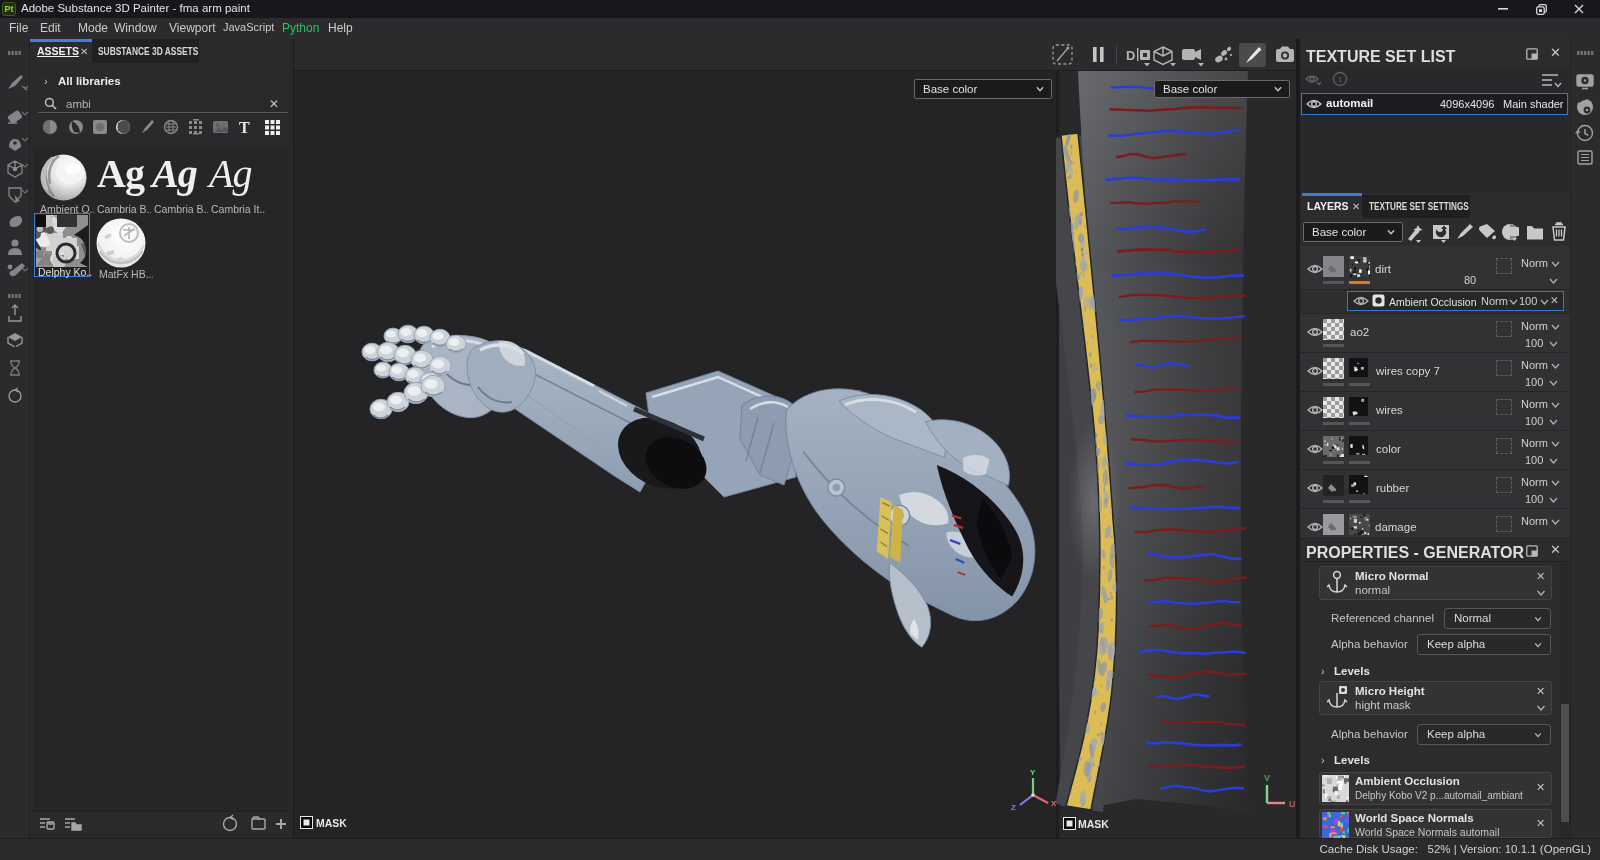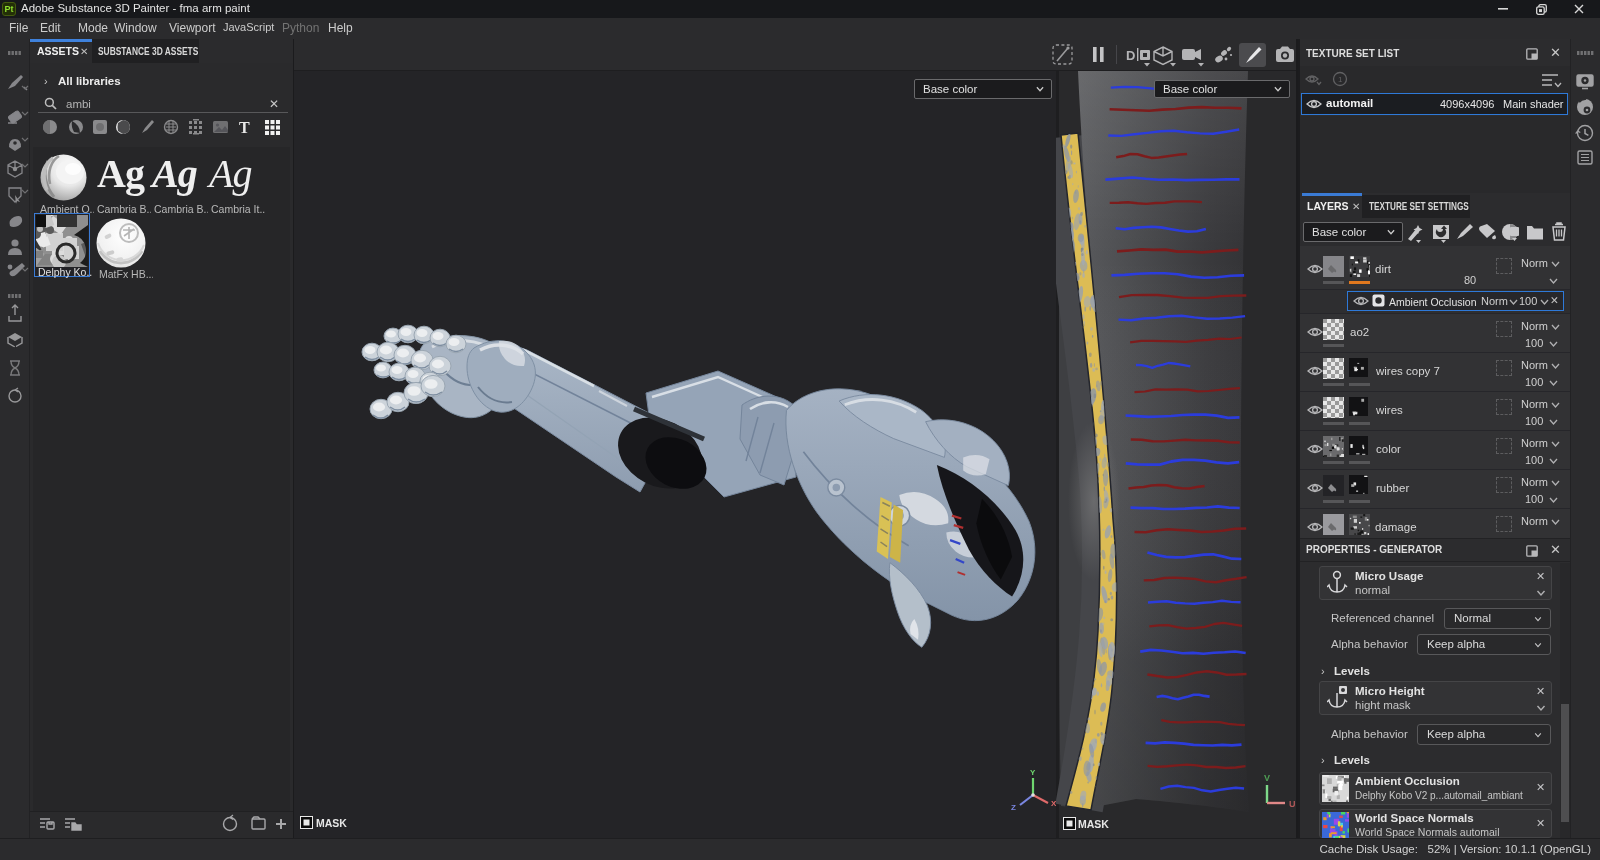--- a/index.html
+++ b/index.html
@@ -31,21 +31,21 @@
 .vp-toolbar { left:294px; top:39px; width:1002px; height:32px; background:#2b2b2d; border-bottom:1px solid #1e1e20; }
 .vp3d { left:294px; top:71px; width:762px; height:767px; background:#242427; }
 .vp2d { left:1059px; top:71px; width:237px; height:767px; background:#29292b; }
 .vp-div { left:1056px; top:71px; width:3px; height:767px; background:#1e1e20; }
 .dropdown { position:absolute; background:#1b1b1d; border:1px solid #6a6a6c; border-radius:2px; color:#e0e0e0; font-size:11.5px; line-height:18px; padding-left:8px; }
 .dd-arrow { position:absolute; right:7px; top:4px; width:8px; height:8px; }
 .masklbl { position:absolute; color:#e6e6e6; font-weight:bold; font-size:10.5px; }
 
 
 .rpanel { left:1298px; top:39px; width:272px; height:799px; background:#2c2c2e; border-left:2px solid #1c1c1e; }
-.rp-hdr { position:absolute; color:#dedede; font-weight:bold; font-size:10px; }
+.rp-hdr { position:absolute; color:#dedede; font-weight:bold; font-size:16px; }
 .rtools { left:1570px; top:39px; width:30px; height:799px; background:#2b2b2d; border-left:1px solid #222224; }
 .lname { position:absolute; color:#d6d6d6; font-size:11.5px; }
 .lnorm { position:absolute; color:#cfcfcf; font-size:11px; }
 .dotbox { position:absolute; width:16px; height:16px; border:1px dashed #6a6a6c; opacity:.75; }
 .ubar { position:absolute; height:3px; background:#5a5a5c; }
 
 
 .pbox { position:absolute; left:1319px; width:233px; background:#333335; border:1px solid #454547; border-radius:3px; }
 .pbold { position:absolute; color:#e2e2e2; font-weight:bold; font-size:11.5px; }
 .pnorm { position:absolute; color:#c6c6c6; font-size:11.5px; }
@@ -75,21 +75,21 @@
       <path d="M1 1 L9 9 M9 1 L1 9" stroke="#d8d8d8" stroke-width="1.4"></path>
     </svg>
 
 <div class="abs menubar"></div>
 <span class="abs" style="left:9px; top:21px; color:#ccc;">File</span>
 <span class="abs" style="left:40px; top:21px; color:#ccc;">Edit</span>
 <span class="abs" style="left:72px; top:21px; color:#ccc;margin-left:6px;">Mode</span>
 <span class="abs" style="left:114px; top:21px; color:#ccc;">Window</span>
 <span class="abs" style="left:169px; top:21px; color:#ccc;">Viewport</span>
 <span class="abs" style="left:223px; top:21px; color:#ccc; font-size:11px;">JavaScript</span>
-<span class="abs" style="left:282px; top:21px; color:#737373;">Python</span>
+<span class="abs" style="left:282px; top:21px; color:#22c55e;">Python</span>
 <span class="abs" style="left:328px; top:21px; color:#ccc;">Help</span>
 
 <div class="abs lefttools"></div>
 <svg id="lefticons" class="abs" style="left:0; top:39px;" width="30" height="420" viewBox="0 0 30 420">
   <g fill="#707072">
         <rect x="8" y="12" width="2.4" height="4"></rect>
         <rect x="11.5" y="12" width="2.4" height="4"></rect>
         <rect x="15" y="12" width="2.4" height="4"></rect>
         <rect x="18.5" y="12" width="2.4" height="4"></rect>
       </g>
@@ -164,21 +164,21 @@
         <path d="M22 73 l3 3 l3 -3"></path>
         <path d="M22 99 l3 3 l3 -3"></path>
     <path d="M22 125 l3 3 l3 -3"></path>
         <path d="M22 151 l3 3 l3 -3"></path>
         <path d="M22 229 l3 3 l3 -3"></path>
   </g>
 </svg>
 
 <div class="abs assets-tabbar"></div>
 <div class="abs tab-active-line" style="left:30px; top:39px; width:62px; height:2.5px; background:#3f82dd;"></div>
-<div class="abs" style="left:37px; top:45px; color:#f0f0f0; font-weight:bold; font-size:10.5px;">ASSETS</div>
+<div class="abs" style="left:37px; top:45px; color:#f0f0f0; font-weight:bold; font-size:10.5px;text-decoration:underline;">ASSETS</div>
 <div class="abs" style="left:80px; top:46px; color:#c0c0c0; font-size:10px;">✕</div>
 <div class="abs" style="left:92px; top:39px; width:107px; height:24px; background:#202022;"></div>
 <div class="abs" style="left:98px; top:46px; color:#d8d8d8; font-weight:bold; font-size:10px; transform:scaleX(0.84); transform-origin:left top;">SUBSTANCE 3D ASSETS</div>
 <div class="abs assets-panel"></div>
 <div class="abs" style="left:44px; top:75px; color:#c8c8c8; font-size:11px;">›</div>
 <div class="abs" style="left:58px; top:75px; color:#ececec; font-weight:bold; font-size:11.5px;">All libraries</div>
 <div id="searchrow">
   <svg class="abs" style="left:44px; top:97px;" width="13" height="13" viewBox="0 0 13 13">
         <circle cx="5.4" cy="5.4" r="3.9" fill="none" stroke="#bdbdbd" stroke-width="1.5"></circle>
         <path d="M8.3 8.3 L12 12" stroke="#bdbdbd" stroke-width="1.7"></path>
@@ -1209,21 +1209,21 @@
         <rect x="5.5" y="5.5" width="5.7" height="5.7" fill="#b8b8ba"></rect>
       </svg>
 <div class="abs" style="left:1550px; top:542px; color:#c8c8c8; font-size:13px;">✕</div>
 <div class="abs" style="left:1560px; top:563px; width:10px; height:275px; background:#28282a;"></div>
 <div class="abs" style="left:1561px; top:704px; width:8px; height:118px; background:#4e4e50;"></div>
 <div class="pbox" style="top:566px; height:34px;"></div>
 <svg class="abs" style="left:1327px; top:570px;" width="22" height="26" viewBox="0 0 22 26">
         <circle cx="10" cy="5" r="3.4" fill="none" stroke="#d8d8da" stroke-width="1.5"></circle>
         <path d="M10 8 V22 M10 22 Q3 22 2 15 L0 17 M10 22 Q17 22 18 15 L20 17" fill="none" stroke="#d8d8da" stroke-width="1.5"></path>
       </svg>
-<div class="pbold" style="left:1355px; top:570px;">Micro Usage</div>
+<div class="pbold" style="left:1355px; top:570px;">Micro Normal</div>
 <div class="pnorm" style="left:1355px; top:584px;">normal</div>
 <div class="abs" style="left:1536px; top:570px; color:#c4c4c6; font-size:11px;">✕</div>
 <svg class="abs" style="left:1536px; top:589px;" width="10" height="8" viewBox="0 0 10 8">
         <path d="M1.5 2 L5 6 L8.5 2" fill="none" stroke="#b0b0b2" stroke-width="1.4"></path>
       </svg>
 <div class="pnorm" style="left:1331px; top:612px;">Referenced channel</div>
 <div class="pdd" style="left:1444px; top:608px; width:107px; height:21px; line-height:19px; padding-left:9px;">Normal<svg class="dd-arrow" style="top:6px; right:8px;" width="10" height="9" viewBox="0 0 10 9">
           <path d="M1.5 2.5 L5 6.5 L8.5 2.5" fill="none" stroke="#c4c4c6" stroke-width="1.4"></path>
         </svg></div>
 <div class="pnorm" style="left:1331px; top:638px;">Alpha behavior</div>

